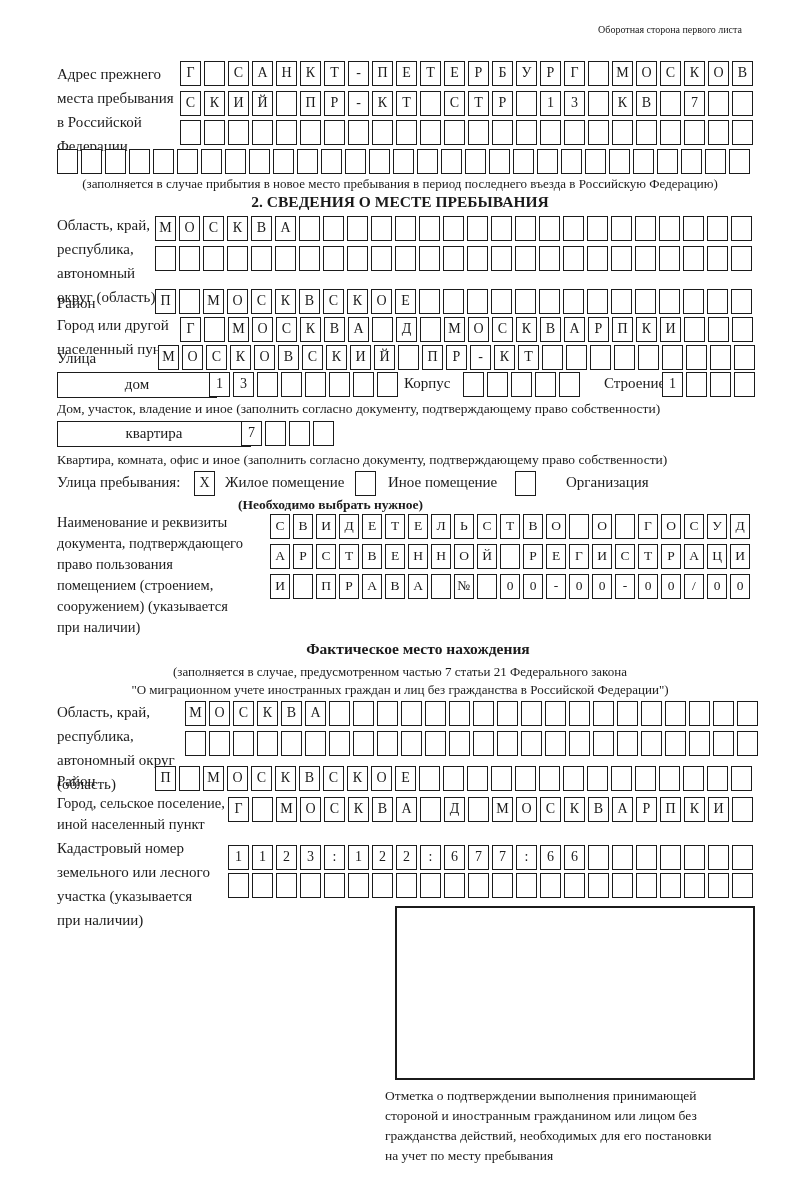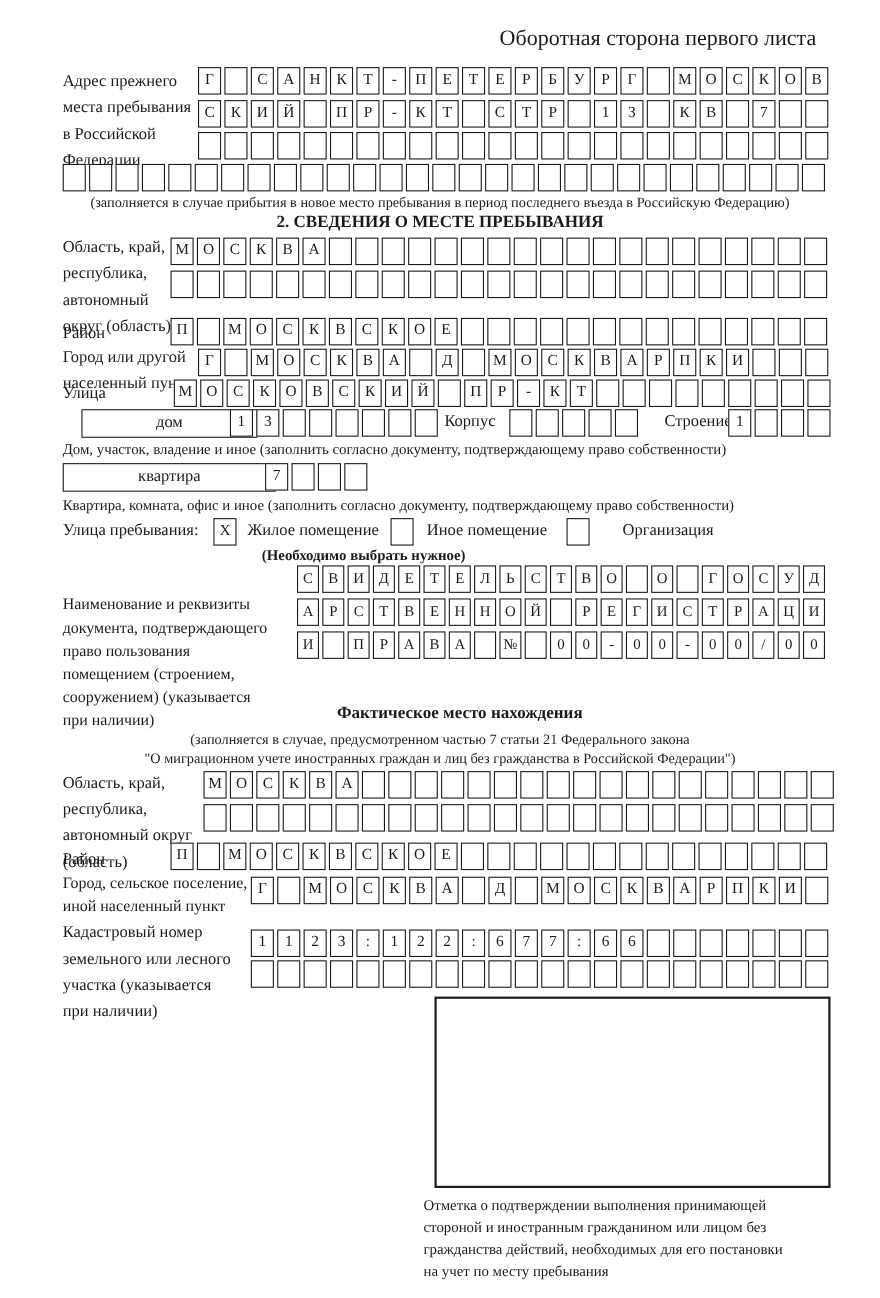--- a/index.html
+++ b/index.html
@@ -36,21 +36,21 @@
     text-align:center; line-height:22px; font-size:14px; vertical-align:top;
   }
   .stamp-box { border:2px solid #1b1b1b; background:#fff; }
   .pre-center { white-space:pre-line; }
 </style>
 </head>
 <body>
 
 <div class="page">
 
-  <div class="abs" style="top:24px; right:58px; font-size:20px;">Оборотная сторона первого листа</div>
+  <div class="abs" style="top:24px; right:58px; font-size:10px;">Оборотная сторона первого листа</div>
 
   <div class="abs lbl" style="top:62px; left:57px; width:128px;">Адрес прежнего
 места пребывания
 в Российской
 Федерации</div>
   <div class="abs cellrow" style="top:61px; left:180px;"><span class="cell">Г</span><span class="cell"></span><span class="cell">С</span><span class="cell">А</span><span class="cell">Н</span><span class="cell">К</span><span class="cell">Т</span><span class="cell">-</span><span class="cell">П</span><span class="cell">Е</span><span class="cell">Т</span><span class="cell">Е</span><span class="cell">Р</span><span class="cell">Б</span><span class="cell">У</span><span class="cell">Р</span><span class="cell">Г</span><span class="cell"></span><span class="cell">М</span><span class="cell">О</span><span class="cell">С</span><span class="cell">К</span><span class="cell">О</span><span class="cell">В</span></div>
   <div class="abs cellrow" style="top:91px; left:180px;"><span class="cell">С</span><span class="cell">К</span><span class="cell">И</span><span class="cell">Й</span><span class="cell"></span><span class="cell">П</span><span class="cell">Р</span><span class="cell">-</span><span class="cell">К</span><span class="cell">Т</span><span class="cell"></span><span class="cell">С</span><span class="cell">Т</span><span class="cell">Р</span><span class="cell"></span><span class="cell">1</span><span class="cell">3</span><span class="cell"></span><span class="cell">К</span><span class="cell">В</span><span class="cell"></span><span class="cell">7</span><span class="cell"></span><span class="cell"></span></div>
   <div class="abs cellrow" style="top:120px; left:180px;"><span class="cell"></span><span class="cell"></span><span class="cell"></span><span class="cell"></span><span class="cell"></span><span class="cell"></span><span class="cell"></span><span class="cell"></span><span class="cell"></span><span class="cell"></span><span class="cell"></span><span class="cell"></span><span class="cell"></span><span class="cell"></span><span class="cell"></span><span class="cell"></span><span class="cell"></span><span class="cell"></span><span class="cell"></span><span class="cell"></span><span class="cell"></span><span class="cell"></span><span class="cell"></span><span class="cell"></span></div>
   <div class="abs cellrow" style="top:149px; left:57px;"><span class="cell"></span><span class="cell"></span><span class="cell"></span><span class="cell"></span><span class="cell"></span><span class="cell"></span><span class="cell"></span><span class="cell"></span><span class="cell"></span><span class="cell"></span><span class="cell"></span><span class="cell"></span><span class="cell"></span><span class="cell"></span><span class="cell"></span><span class="cell"></span><span class="cell"></span><span class="cell"></span><span class="cell"></span><span class="cell"></span><span class="cell"></span><span class="cell"></span><span class="cell"></span><span class="cell"></span><span class="cell"></span><span class="cell"></span><span class="cell"></span><span class="cell"></span><span class="cell"></span></div>
   <div class="abs note center" style="top:176px;">(заполняется в случае прибытия в новое место пребывания в период последнего въезда в Российскую Федерацию)</div>
@@ -67,42 +67,42 @@
   <div class="abs lbl" style="top:291px; left:57px;">Район</div>
   <div class="abs cellrow" style="top:289px; left:155px;"><span class="cell">П</span><span class="cell"></span><span class="cell">М</span><span class="cell">О</span><span class="cell">С</span><span class="cell">К</span><span class="cell">В</span><span class="cell">С</span><span class="cell">К</span><span class="cell">О</span><span class="cell">Е</span><span class="cell"></span><span class="cell"></span><span class="cell"></span><span class="cell"></span><span class="cell"></span><span class="cell"></span><span class="cell"></span><span class="cell"></span><span class="cell"></span><span class="cell"></span><span class="cell"></span><span class="cell"></span><span class="cell"></span><span class="cell"></span></div>
 
   <div class="abs lbl" style="top:313px; left:57px; width:125px;">Город или другой
 населенный пункт</div>
   <div class="abs cellrow" style="top:317px; left:180px;"><span class="cell">Г</span><span class="cell"></span><span class="cell">М</span><span class="cell">О</span><span class="cell">С</span><span class="cell">К</span><span class="cell">В</span><span class="cell">А</span><span class="cell"></span><span class="cell">Д</span><span class="cell"></span><span class="cell">М</span><span class="cell">О</span><span class="cell">С</span><span class="cell">К</span><span class="cell">В</span><span class="cell">А</span><span class="cell">Р</span><span class="cell">П</span><span class="cell">К</span><span class="cell">И</span><span class="cell"></span><span class="cell"></span><span class="cell"></span></div>
 
   <div class="abs lbl" style="top:346px; left:57px;">Улица</div>
   <div class="abs cellrow" style="top:345px; left:158px;"><span class="cell">М</span><span class="cell">О</span><span class="cell">С</span><span class="cell">К</span><span class="cell">О</span><span class="cell">В</span><span class="cell">С</span><span class="cell">К</span><span class="cell">И</span><span class="cell">Й</span><span class="cell"></span><span class="cell">П</span><span class="cell">Р</span><span class="cell">-</span><span class="cell">К</span><span class="cell">Т</span><span class="cell"></span><span class="cell"></span><span class="cell"></span><span class="cell"></span><span class="cell"></span><span class="cell"></span><span class="cell"></span><span class="cell"></span><span class="cell"></span></div>
 
-  <div class="abs wide-box" style="top:372px; left:74px; width:160px;">дом</div>
+  <div class="abs wide-box" style="top:372px; left:57px; width:160px;">дом</div>
   <div class="abs cellrow" style="top:372px; left:209px;"><span class="cell">1</span><span class="cell">3</span><span class="cell"></span><span class="cell"></span><span class="cell"></span><span class="cell"></span><span class="cell"></span><span class="cell"></span></div>
   <div class="abs" style="top:375px; left:404px; font-size:15px;">Корпус</div>
   <div class="abs cellrow" style="top:372px; left:463px;"><span class="cell"></span><span class="cell"></span><span class="cell"></span><span class="cell"></span><span class="cell"></span></div>
   <div class="abs" style="top:375px; left:588px; font-size:15px;margin-left:16px;">Строение</div>
   <div class="abs cellrow" style="top:372px; left:662px;"><span class="cell">1</span><span class="cell"></span><span class="cell"></span><span class="cell"></span></div>
   <div class="abs note" style="top:401px; left:57px; font-size:13.5px;">Дом, участок, владение и иное (заполнить согласно документу, подтверждающему право собственности)</div>
 
   <div class="abs wide-box" style="top:421px; left:57px; width:194px;">квартира</div>
   <div class="abs cellrow" style="top:421px; left:241px;"><span class="cell">7</span><span class="cell"></span><span class="cell"></span><span class="cell"></span></div>
   <div class="abs note" style="top:452px; left:57px; font-size:13.5px;">Квартира, комната, офис и иное (заполнить согласно документу, подтверждающему право собственности)</div>
 
   <div class="abs" style="top:474px; left:57px; font-size:15px;">Улица пребывания:</div>
   <span class="abs checkbox" style="top:471px; left:194px;">X</span>
   <div class="abs" style="top:474px; left:225px; font-size:15px;">Жилое помещение</div>
   <span class="abs checkbox" style="top:471px; left:355px;"></span>
   <div class="abs" style="top:474px; left:388px; font-size:15px;">Иное помещение</div>
   <span class="abs checkbox" style="top:471px; left:515px;"></span>
   <div class="abs" style="top:474px; left:566px; font-size:15px;">Организация</div>
   <div class="abs note" style="top:497px; left:238px; font-size:13.5px;font-weight:bold;">(Необходимо выбрать нужное)</div>
 
-  <div class="abs lbl-sm" style="top:512px; left:57px; width:210px;margin-top:28px;">Наименование и реквизиты
+  <div class="abs lbl-sm" style="top:512px; left:57px; width:210px;">Наименование и реквизиты
 документа, подтверждающего
 право пользования
 помещением (строением,
 сооружением) (указывается
 при наличии)</div>
   <div class="abs cellrow sm" style="top:514px; left:270px;"><span class="cell">С</span><span class="cell">В</span><span class="cell">И</span><span class="cell">Д</span><span class="cell">Е</span><span class="cell">Т</span><span class="cell">Е</span><span class="cell">Л</span><span class="cell">Ь</span><span class="cell">С</span><span class="cell">Т</span><span class="cell">В</span><span class="cell">О</span><span class="cell"></span><span class="cell">О</span><span class="cell"></span><span class="cell">Г</span><span class="cell">О</span><span class="cell">С</span><span class="cell">У</span><span class="cell">Д</span></div>
   <div class="abs cellrow sm" style="top:544px; left:270px;"><span class="cell">А</span><span class="cell">Р</span><span class="cell">С</span><span class="cell">Т</span><span class="cell">В</span><span class="cell">Е</span><span class="cell">Н</span><span class="cell">Н</span><span class="cell">О</span><span class="cell">Й</span><span class="cell"></span><span class="cell">Р</span><span class="cell">Е</span><span class="cell">Г</span><span class="cell">И</span><span class="cell">С</span><span class="cell">Т</span><span class="cell">Р</span><span class="cell">А</span><span class="cell">Ц</span><span class="cell">И</span></div>
   <div class="abs cellrow sm" style="top:574px; left:270px;"><span class="cell">И</span><span class="cell"></span><span class="cell">П</span><span class="cell">Р</span><span class="cell">А</span><span class="cell">В</span><span class="cell">А</span><span class="cell"></span><span class="cell">№</span><span class="cell"></span><span class="cell">0</span><span class="cell">0</span><span class="cell">-</span><span class="cell">0</span><span class="cell">0</span><span class="cell">-</span><span class="cell">0</span><span class="cell">0</span><span class="cell">/</span><span class="cell">0</span><span class="cell">0</span></div>
 
   <div class="abs center bold" style="top:640px; font-size:15.5px;margin-left:36px;">Фактическое место нахождения</div>

